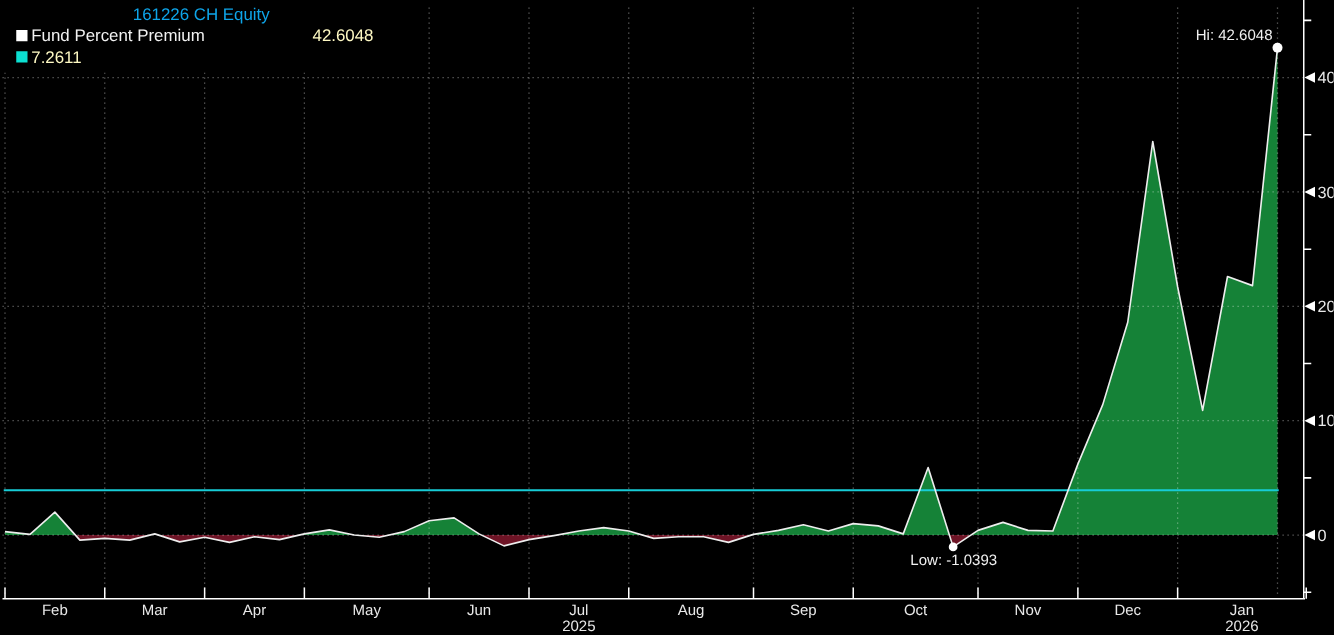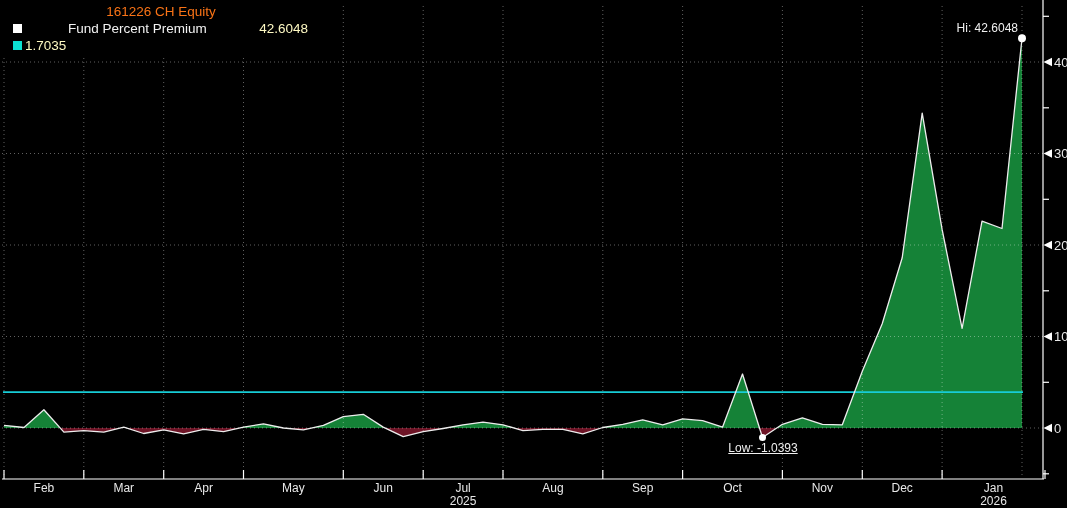--- a/index.html
+++ b/index.html
@@ -1,28 +1,28 @@
 <!DOCTYPE html>
 <html><head>
 <meta charset="utf-8">
 <style>
   html,body{margin:0;padding:0;background:#000;}
   .stage{position:relative;width:1067px;height:508px;background:#000;overflow:hidden;
          font-family:"Liberation Sans",sans-serif;}
   #chart-svg{position:absolute;left:0;top:0;z-index:1;}
   svg text{font-family:"Liberation Sans",sans-serif;}
   .legend{position:absolute;left:0;top:2px;width:308px;background:#000;z-index:5;padding:2px 0 4px 0;}
-  .legend-title{text-align:center;color:#f97316;font-size:13.5px;line-height:16px;padding-left:14px;white-space:nowrap;}
+  .legend-title{text-align:center;color:#0ea5e9;font-size:13.5px;line-height:16px;padding-left:14px;white-space:nowrap;}
   .lrow{display:flex;align-items:center;height:17px;padding-left:13px;font-size:13.5px;color:#f2f2f2;}
   .sw{width:9px;height:9px;margin-right:3px;flex:none;}
-  .lbl{width:225px;white-space:nowrap;overflow:hidden;margin-left:43px;}
+  .lbl{width:225px;white-space:nowrap;overflow:hidden;}
   .val{white-space:nowrap;color:#fef9c3;}
   .anno{position:absolute;color:#f0f0f0;font-size:12px;z-index:4;white-space:nowrap;text-align:center;}
   .anno-hi{top:21px;right:49px;}
-  .anno-low{top:441px;left:703px;width:120px;text-align:center;text-decoration:underline;}
+  .anno-low{top:441px;left:703px;width:120px;text-align:center;}
 </style>
 </head>
 <body>
 
 <div class="stage">
 
   <svg id="chart-svg" width="1067" height="508" viewBox="0 0 1067 508">
       <defs>
         <clipPath id="cpPos">
           <rect x="0" y="0" width="1067" height="428"></rect>
@@ -108,20 +108,20 @@
 
   <div class="legend">
     <div class="legend-title">161226 CH Equity</div>
     <div class="lrow">
       <span class="sw" style="background: rgb(255, 255, 255);"></span>
       <span class="lbl">Fund Percent Premium</span>
       <span class="val">42.6048</span>
     </div>
     <div class="lrow">
       <span class="sw" style="background: rgb(12, 224, 210);"></span>
-      <span class="val">1.7035</span>
+      <span class="val">7.2611</span>
     </div>
   </div>
 
   <div class="anno anno-hi">Hi: 42.6048</div>
   <div class="anno anno-low">Low: -1.0393</div>
 
 </div>
 
 </body></html>

